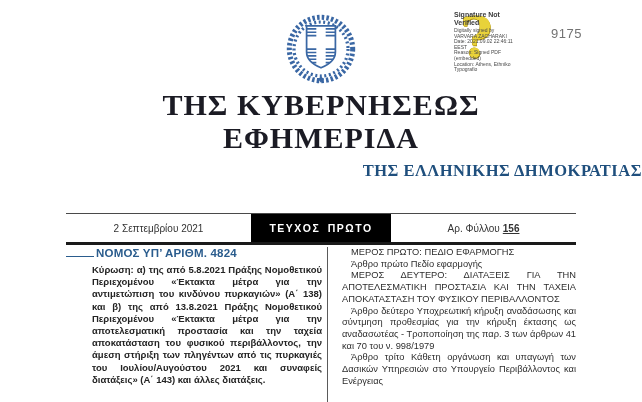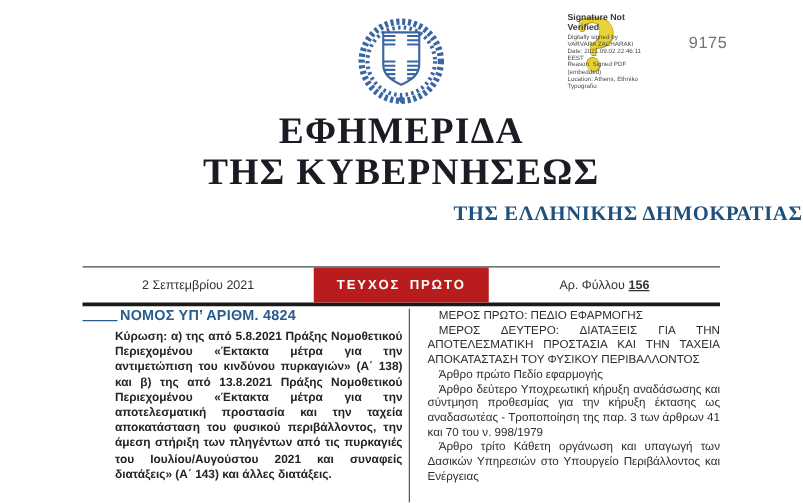--- a/index.html
+++ b/index.html
@@ -132,46 +132,46 @@
     <path d="M30 22 H70 V58 Q70 72 50 80 Q30 72 30 58 Z" fill="#ffffff"></path>
     <g clip-path="url(#sh)">
       <path stroke="#3a67a4" stroke-width="2.3" d="M28 26 H72 M28 30.7 H72 M28 35.4 H72 M28 40.1 H72 M28 44.8 H72 M28 49.5 H72 M28 54.2 H72 M28 58.9 H72 M28 63.6 H72 M28 68.3 H72 M28 73 H72"></path>
       <rect x="43.5" y="20" width="13" height="62" fill="#ffffff"></rect>
       <rect x="28" y="38.5" width="44" height="13" fill="#ffffff"></rect>
     </g>
     <path d="M30 22 H70 V58 Q70 72 50 80 Q30 72 30 58 Z" fill="none" stroke="#3a67a4" stroke-width="2.4"></path>
   </svg>
 
   <div class="masthead">
+    <div class="mh-line">ΤΗΣ ΚΥΒΕΡΝΗΣΕΩΣ</div>
     <div class="mh-line">ΕΦΗΜΕΡΙΔΑ</div>
-    <div class="mh-line">ΤΗΣ ΚΥΒΕΡΝΗΣΕΩΣ</div>
     <div class="mh-sub">ΤΗΣ ΕΛΛΗΝΙΚΗΣ ΔΗΜΟΚΡΑΤΙΑΣ</div>
   </div>
 
   <div class="issue-bar">
     <div class="ib-cell ib-date">2 Σεπτεμβρίου 2021</div>
-    <div class="ib-mid" style="background:#b91c1c">ΤΕΥΧΟΣ ΠΡΩΤΟ</div>
+    <div class="ib-mid" style="background:#000000">ΤΕΥΧΟΣ ΠΡΩΤΟ</div>
     <div class="ib-cell ib-issue">
       <span>Αρ. Φύλλου</span>
       <span class="num">156</span>
     </div>
   </div>
 
   <div class="col-divider"></div>
 
   <div class="columns">
     <div class="col-left">
       <div class="heading-row">
         <span class="heading-rule"></span>
         <span class="law-heading">ΝΟΜΟΣ ΥΠ’ ΑΡΙΘΜ. 4824</span>
       </div>
       <p class="summary">Κύρωση: α) της από 5.8.2021 Πράξης Νομοθετικού Περιεχομένου «Έκτακτα μέτρα για την αντιμετώπιση του κινδύνου πυρκαγιών» (Α΄ 138) και β) της από 13.8.2021 Πράξης Νομοθετικού Περιεχομένου «Έκτακτα μέτρα για την αποτελεσματική προστασία και την ταχεία αποκατάσταση του φυσικού περιβάλλοντος, την άμεση στήριξη των πληγέντων από τις πυρκαγιές του Ιουλίου/Αυγούστου 2021 και συναφείς διατάξεις» (Α΄ 143) και άλλες διατάξεις.</p>
     </div>
     <div class="col-right">
       <p>ΜΕΡΟΣ ΠΡΩΤΟ: ΠΕΔΙΟ ΕΦΑΡΜΟΓΗΣ</p>
+      <p>Άρθρο πρώτο Πεδίο εφαρμογής</p>
       <p>ΜΕΡΟΣ ΔΕΥΤΕΡΟ: ΔΙΑΤΑΞΕΙΣ ΓΙΑ ΤΗΝ ΑΠΟΤΕΛΕΣΜΑΤΙΚΗ ΠΡΟΣΤΑΣΙΑ ΚΑΙ ΤΗΝ ΤΑΧΕΙΑ ΑΠΟΚΑΤΑΣΤΑΣΗ ΤΟΥ ΦΥΣΙΚΟΥ ΠΕΡΙΒΑΛΛΟΝΤΟΣ</p>
-      <p>Άρθρο πρώτο Πεδίο εφαρμογής</p>
       <p>Άρθρο δεύτερο Υποχρεωτική κήρυξη αναδάσωσης και σύντμηση προθεσμίας για την κήρυξη έκτασης ως αναδασωτέας - Τροποποίηση της παρ. 3 των άρθρων 41 και 70 του ν. 998/1979</p>
       <p>Άρθρο τρίτο Κάθετη οργάνωση και υπαγωγή των Δασικών Υπηρεσιών στο Υπουργείο Περιβάλλοντος και Ενέργειας</p>
     </div>
   </div>
 
 </div>
 
 </body></html>

